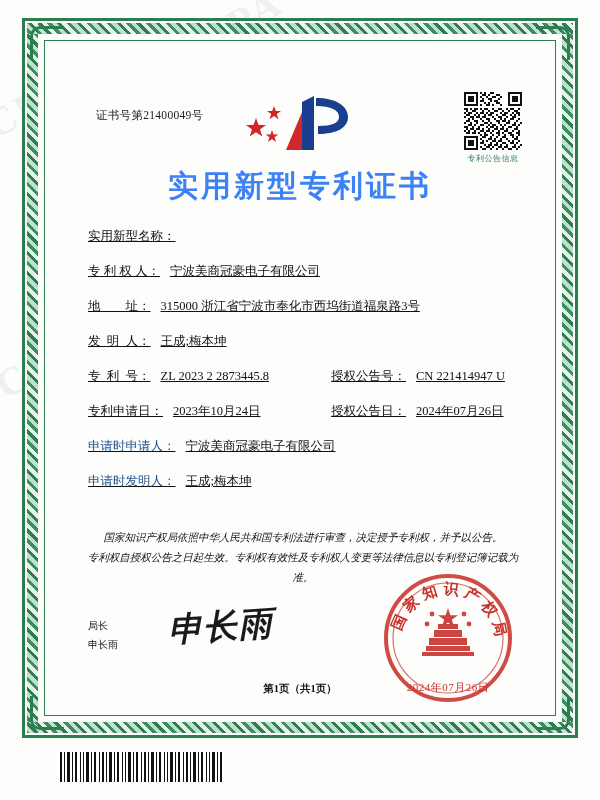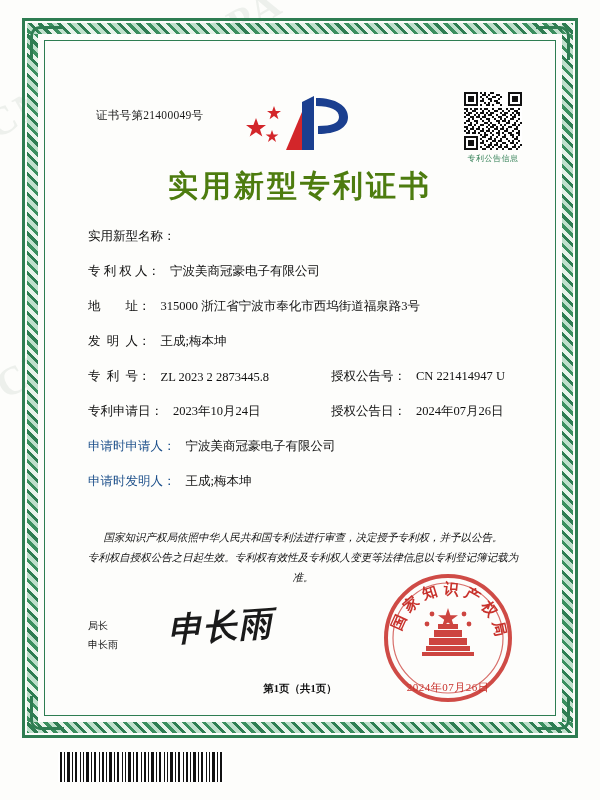--- a/index.html
+++ b/index.html
@@ -146,51 +146,52 @@
 
   .title {
     position: absolute;
     left: 0;
     right: 0;
     top: 110px;
     text-align: center;
     font-family: "Liberation Serif", serif;
     font-size: 30px;
     font-weight: bold;
-    color: #4d7c0f;
+    color: #3b82f6;
     letter-spacing: 3px;
   }
 
   
   .fields {
     position: absolute;
     left: 32px;
     right: 22px;
     top: 172px;
     font-family: "Liberation Serif", serif;
     font-size: 12.5px;
     color: #111;
+    text-decoration: underline;
   }
   .row {
     display: flex;
     align-items: baseline;
     margin-bottom: 18px;
   }
   .lbl {
     flex: 0 0 auto;
     white-space: pre;
     color: #111;
   }
   .val {
     flex: 1 1 auto;
     margin-left: 10px;
     color: #111;
   }
   .row-split { display: flex; }
-  .col-left { flex: 0 0 56%; display: flex; align-items: flex-end; }
+  .col-left { flex: 0 0 56%; display: flex; align-items: center; }
   .col-right { flex: 1 1 auto; display: flex; align-items: baseline; justify-content: flex-end; }
   .lbl-blue { color: #1c4f8a; }
 
   
   .statement {
     position: absolute;
     left: 24px;
     right: 18px;
     top: 472px;
     font-family: "Liberation Serif", serif;

